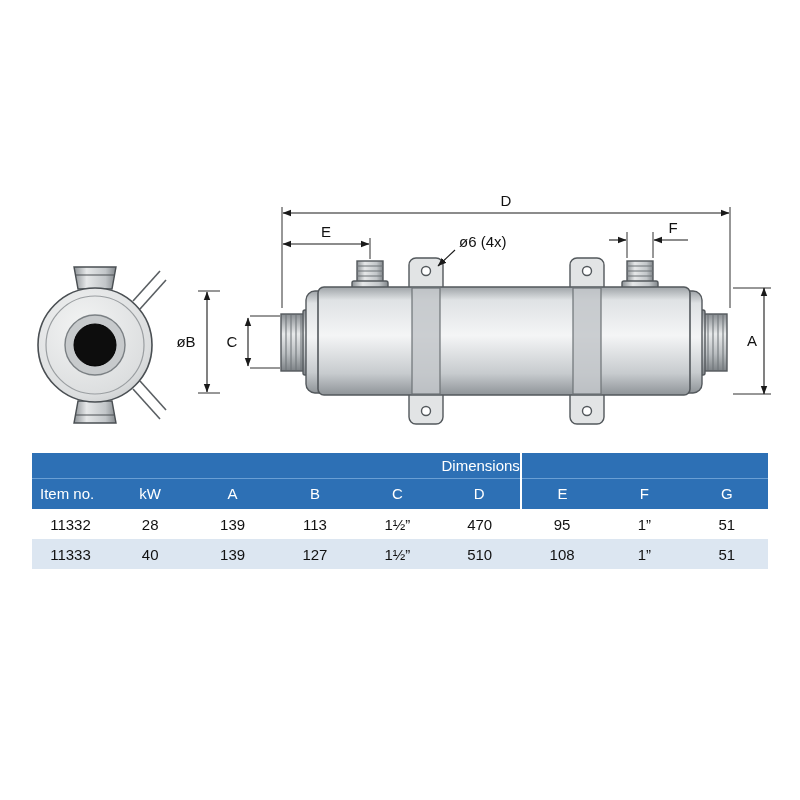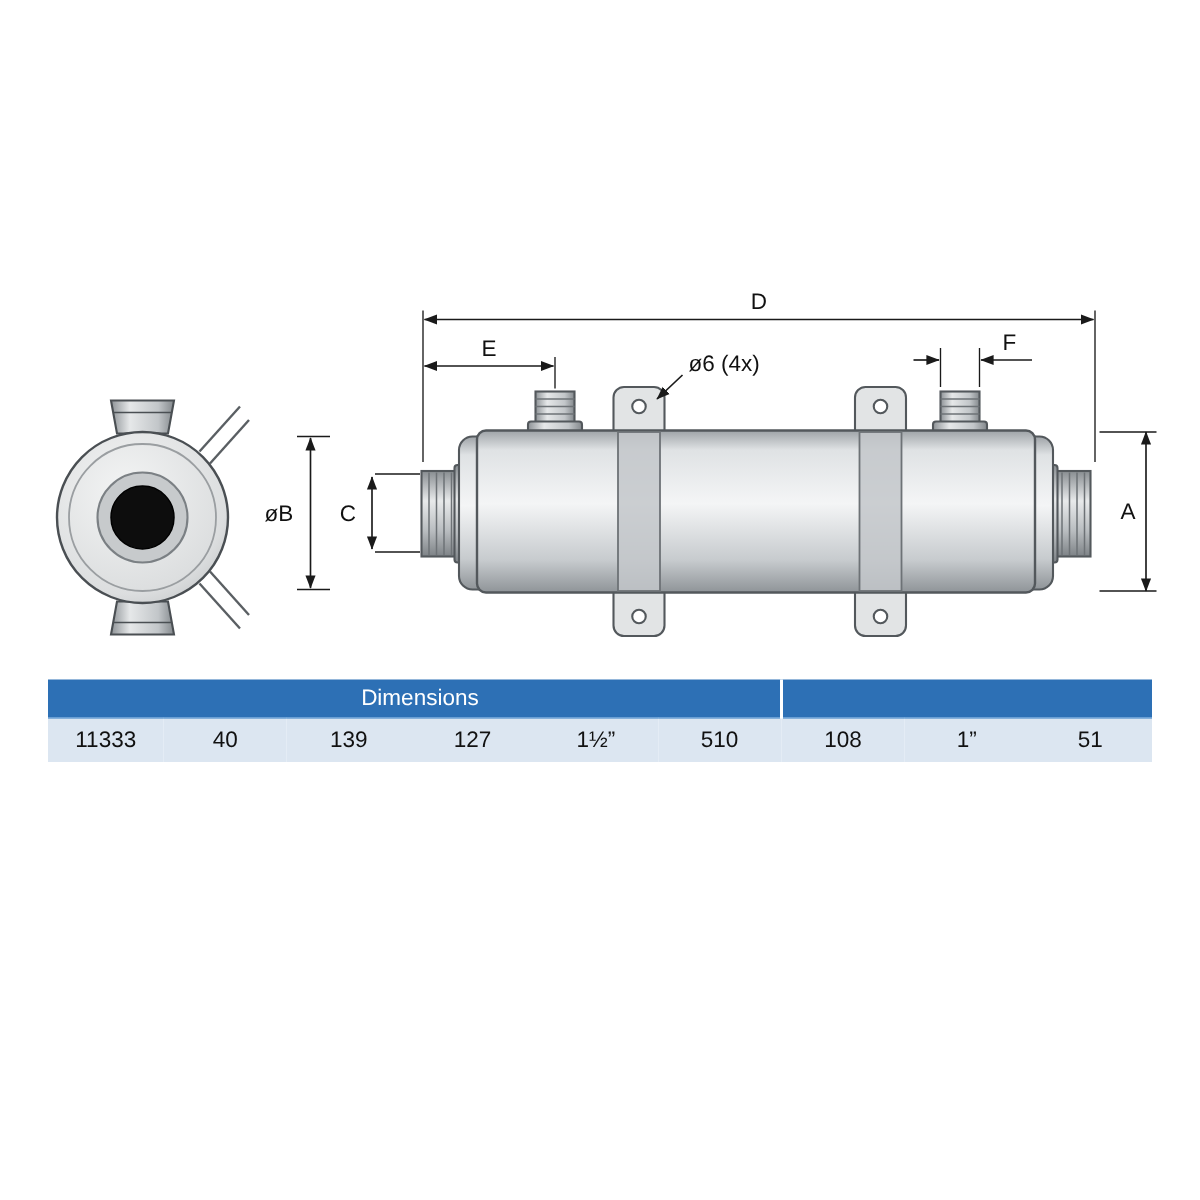--- a/index.html
+++ b/index.html
@@ -18,21 +18,21 @@
     width:100%;
     border-collapse:collapse;
     table-layout:fixed;
     font-size:15px;
   }
   col.first { width:77px; }
   .title-row th {
     background:var(--header-bg,#2d70b5);
     color:#ffffff;
     font-weight:400;
-    text-align:center;
+    text-align:right;
     height:25px;
     padding-left:8px;
     border-bottom:1px solid #6a9fd4;
   }
   .header-row th {
     background:var(--header-bg,#2d70b5);
     color:#ffffff;
     font-weight:400;
     height:31px;
     text-align:center;
@@ -207,22 +207,44 @@
           <col>
           <col>
           <col>
           <col>
       </colgroup>
       <thead>
         <tr class="title-row">
           <th colspan="6">Dimensions</th>
           <th colspan="3" class="divider"></th>
         </tr>
+        <tr class="header-row">
+          <th class="first">Item no.</th>
+          <th>kW</th>
+          <th>A</th>
+          <th>B</th>
+          <th>C</th>
+          <th>D</th>
+          <th class="divider">E</th>
+          <th>F</th>
+          <th>G</th>
+        </tr>
       </thead>
       <tbody>
+        <tr>
+          <td>11332</td>
+          <td>28</td>
+          <td>139</td>
+          <td>113</td>
+          <td>1½”</td>
+          <td>470</td>
+          <td>95</td>
+          <td>1”</td>
+          <td>51</td>
+        </tr>
         <tr class="alt">
           <td>11333</td>
           <td>40</td>
           <td>139</td>
           <td>127</td>
           <td>1½”</td>
           <td>510</td>
           <td>108</td>
           <td>1”</td>
           <td>51</td>

